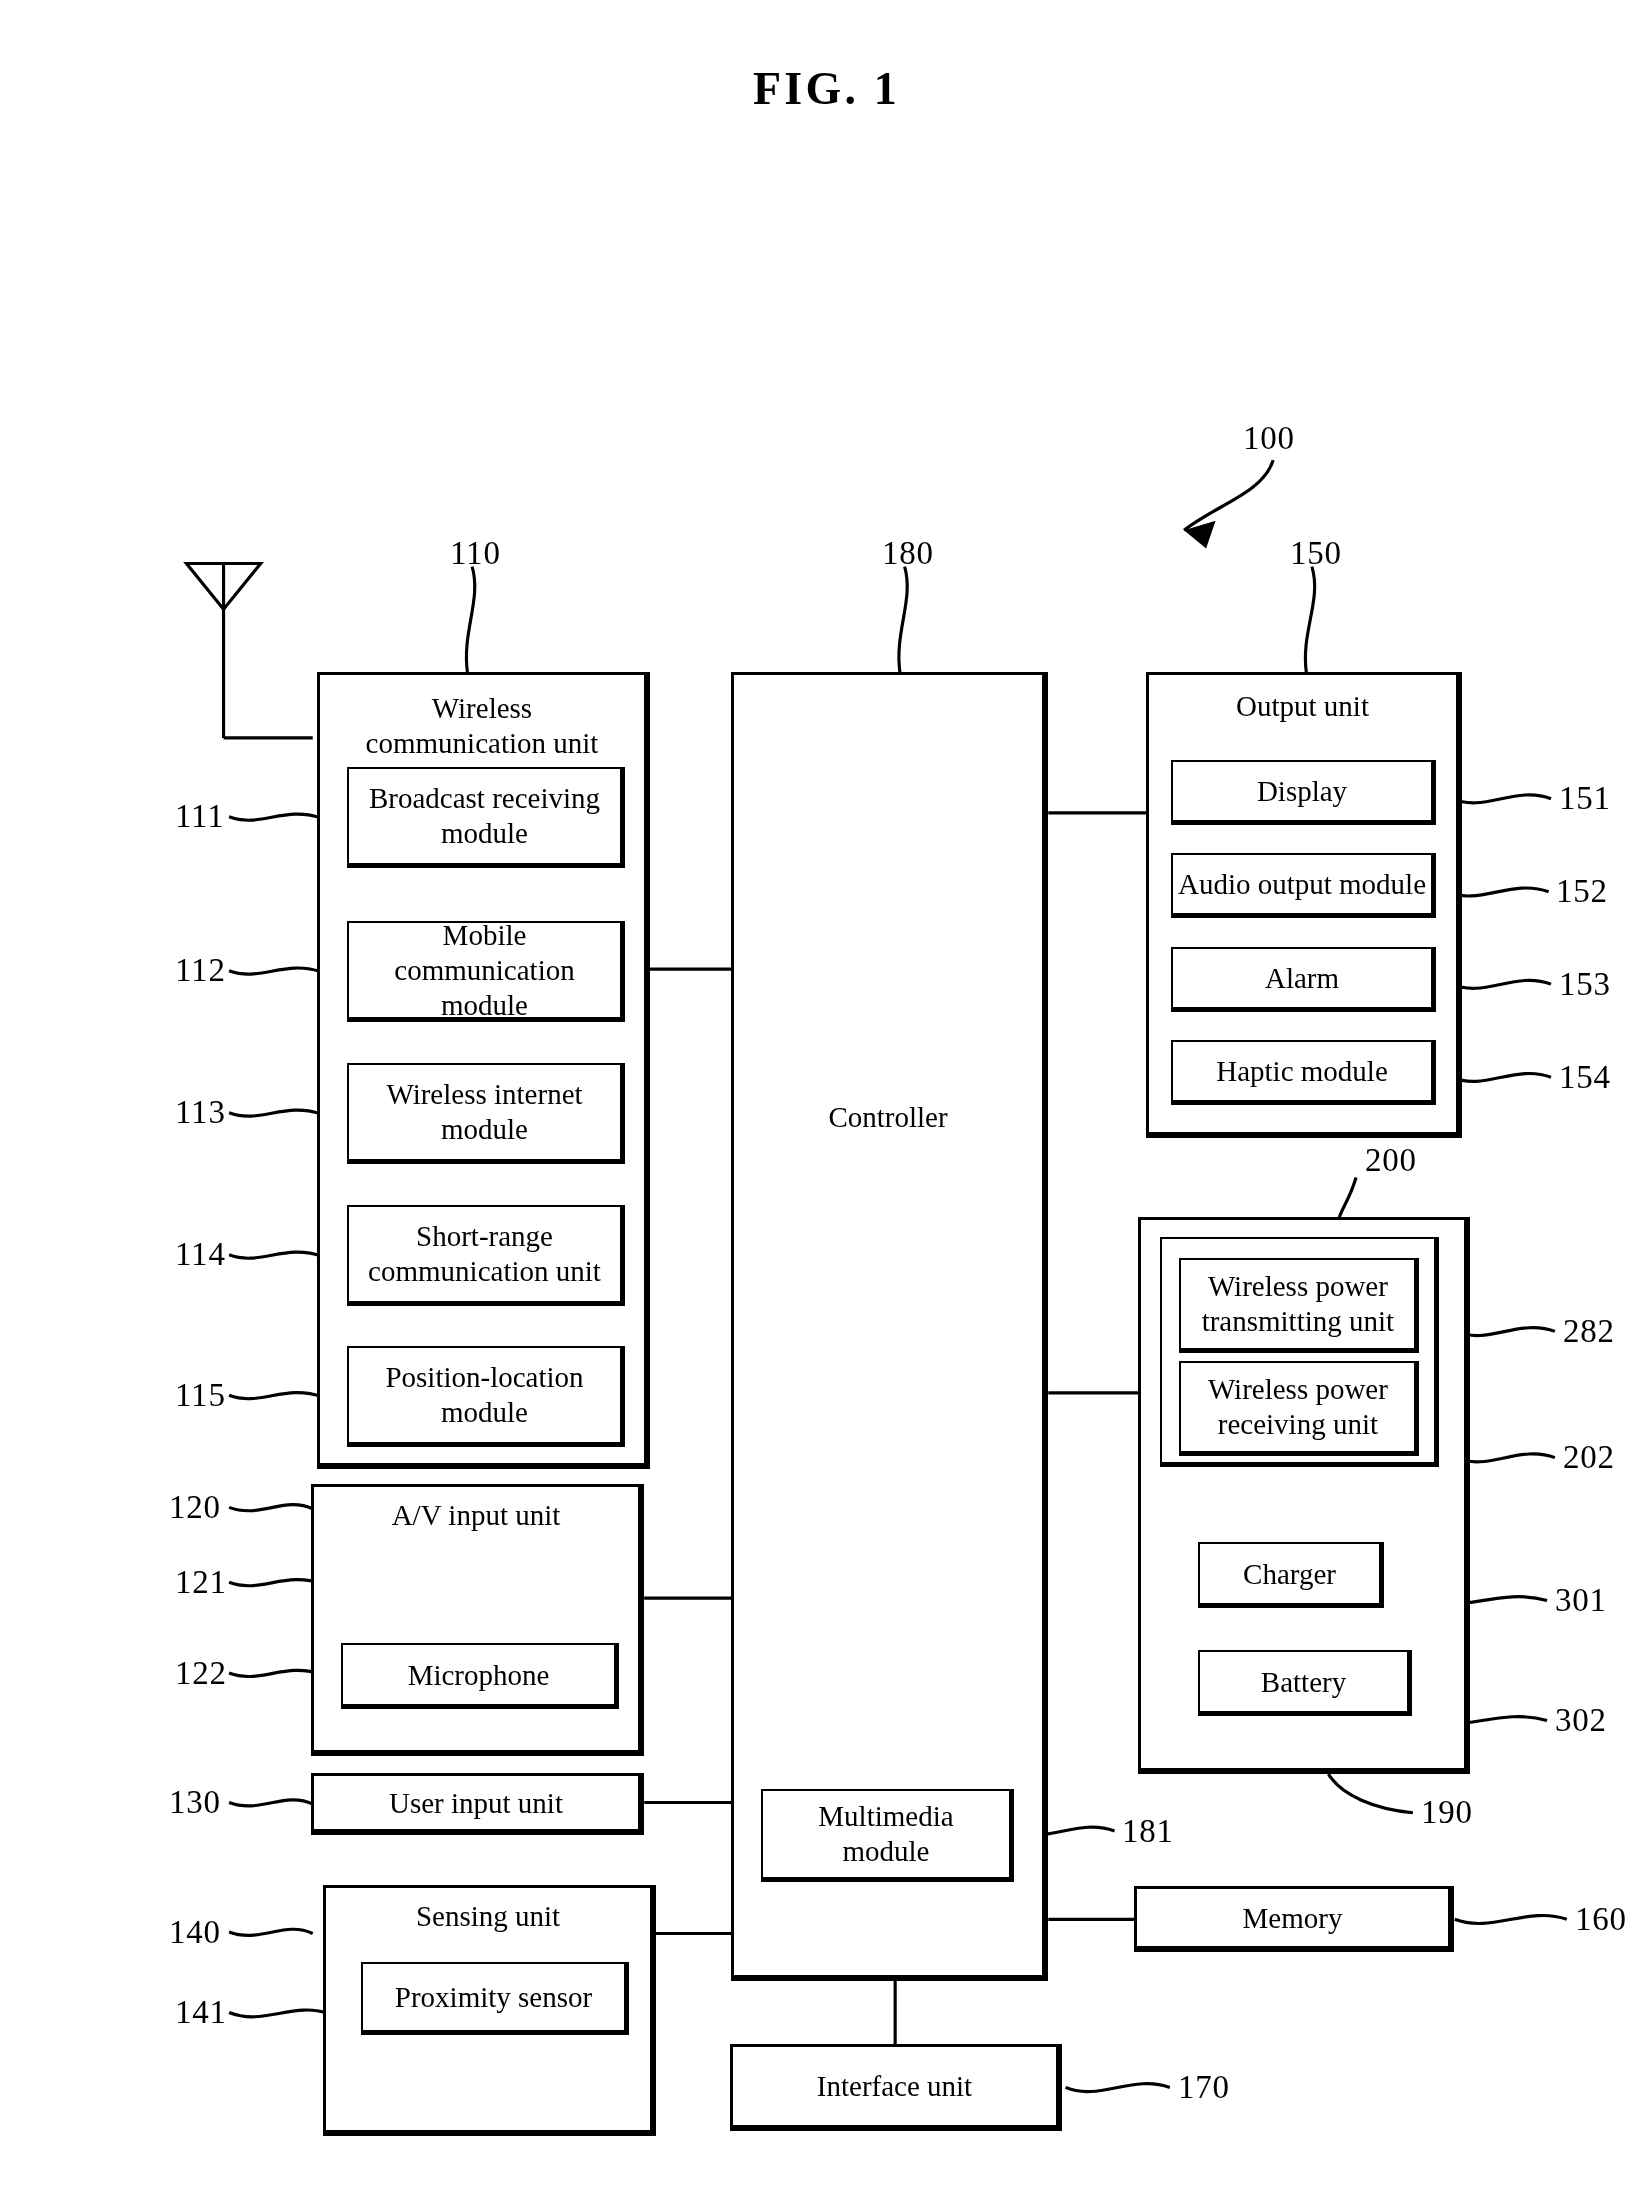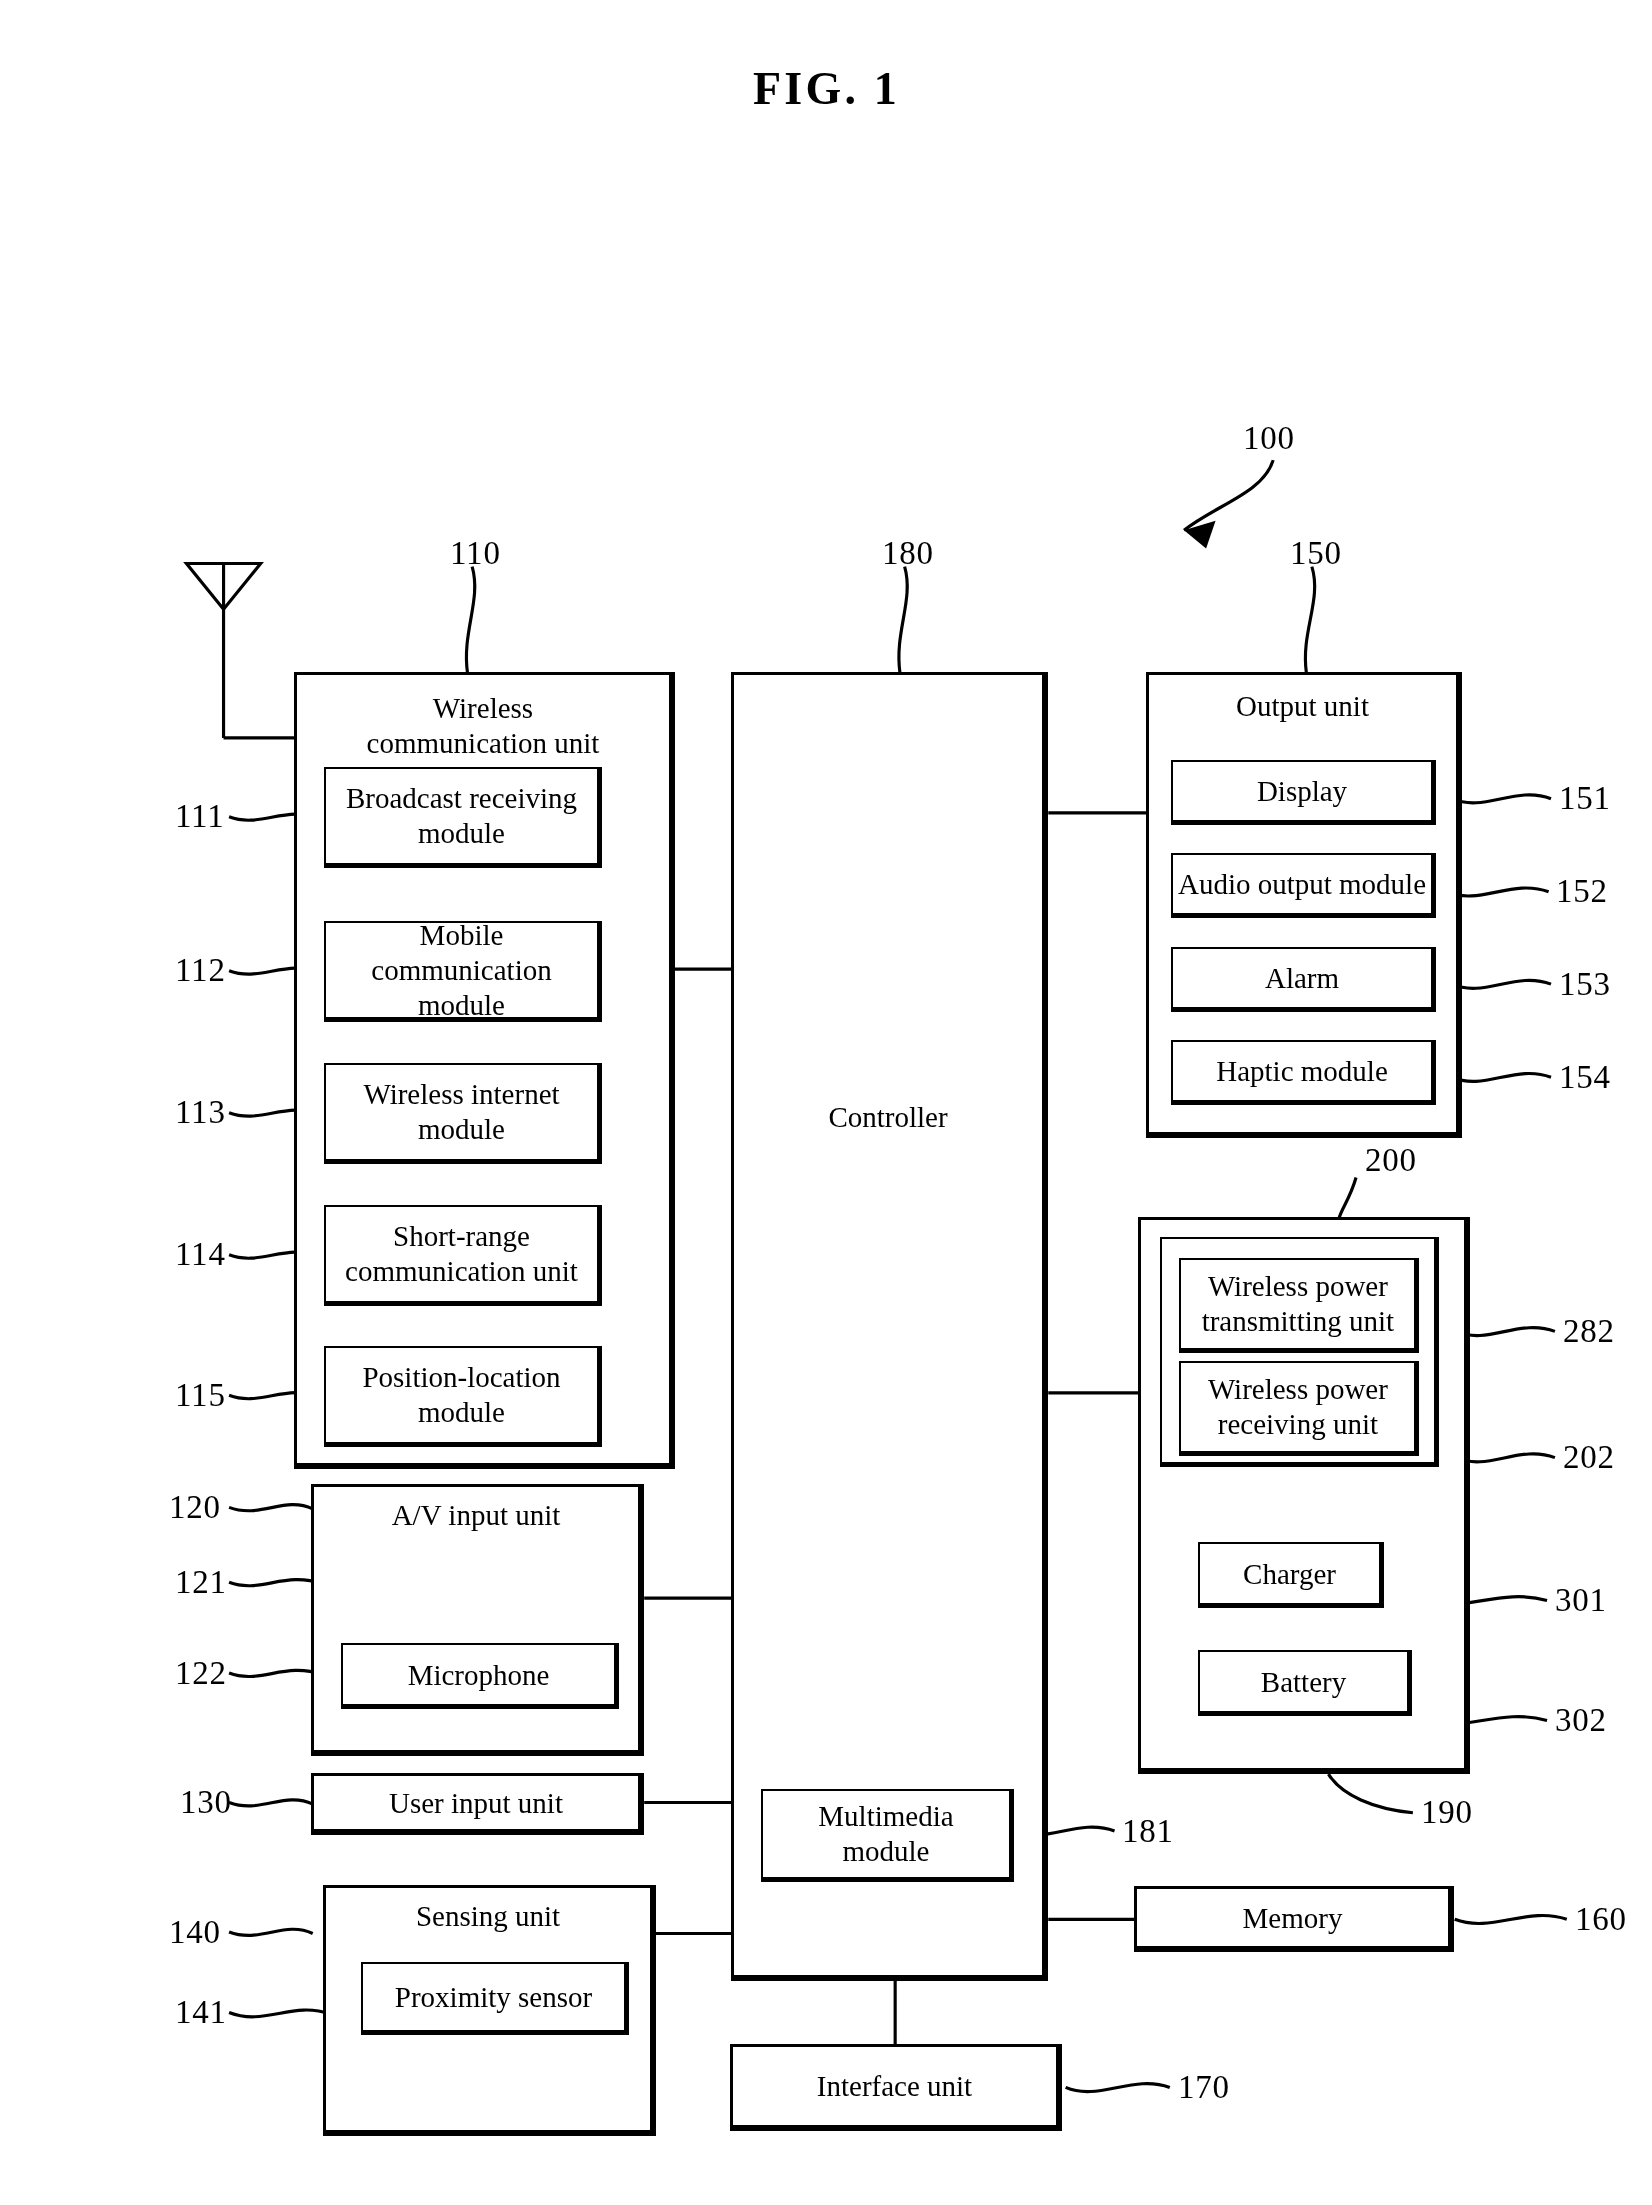--- a/index.html
+++ b/index.html
@@ -151,21 +151,21 @@
       <line x1="1328" y1="1030" x2="1452" y2="1030"></line>
 
       <line x1="1328" y1="1765" x2="1442" y2="1765"></line>
 
       <line x1="1328" y1="2432" x2="1437" y2="2432"></line>
 
       <line x1="1134" y1="2510" x2="1134" y2="2590"></line>
     </g>
   </svg>
 
-  <div class="box" style="left:294px; top:672px; width:381px; height:797px;">
+  <div class="box" style="left:317px; top:672px; width:333px; height:797px;">
     <div class="box-label" style="top:16px;">Wireless
 communication unit</div>
     <div class="box thin" style="left:27px; top:92px; width:278px; height:101px;">
       <div class="inner-label">Broadcast receiving
 module</div>
     </div>
     <div class="box thin" style="left:27px; top:246px; width:278px; height:101px;">
       <div class="inner-label">Mobile communication
 module</div>
     </div>
@@ -262,21 +262,21 @@
   <div class="ref" style="left:1290px; top:537px;">150</div>
 
   <div class="ref" style="left:175px; top:800px;">111</div>
   <div class="ref" style="left:175px; top:954px;">112</div>
   <div class="ref" style="left:175px; top:1096px;">113</div>
   <div class="ref" style="left:175px; top:1238px;">114</div>
   <div class="ref" style="left:175px; top:1379px;">115</div>
   <div class="ref" style="left:169px; top:1491px;">120</div>
   <div class="ref" style="left:175px; top:1566px;">121</div>
   <div class="ref" style="left:175px; top:1657px;">122</div>
-  <div class="ref" style="left:180px; top:1786px;">130</div>
+  <div class="ref" style="left:169px; top:1786px;">130</div>
   <div class="ref" style="left:169px; top:1916px;">140</div>
   <div class="ref" style="left:175px; top:1996px;">141</div>
 
   <div class="ref" style="left:1559px; top:782px;">151</div>
   <div class="ref" style="left:1556px; top:875px;">152</div>
   <div class="ref" style="left:1559px; top:968px;">153</div>
   <div class="ref" style="left:1559px; top:1061px;">154</div>
 
   <div class="ref" style="left:1365px; top:1144px;">200</div>
   <div class="ref" style="left:1563px; top:1315px;">282</div>

